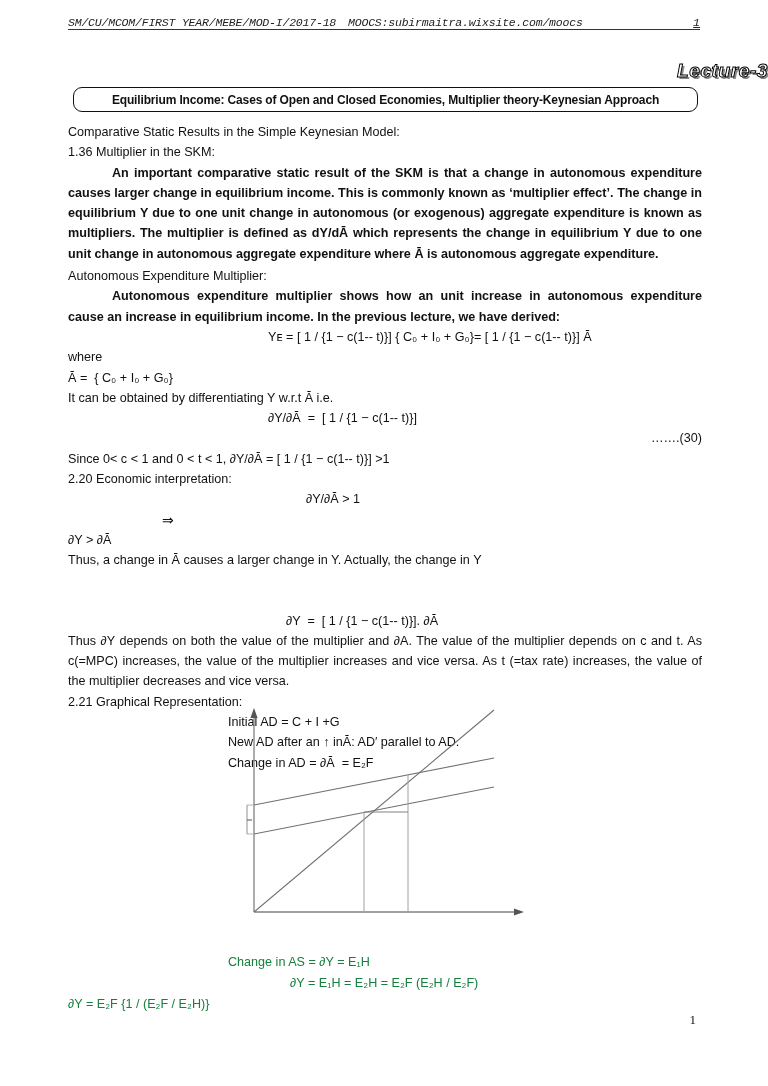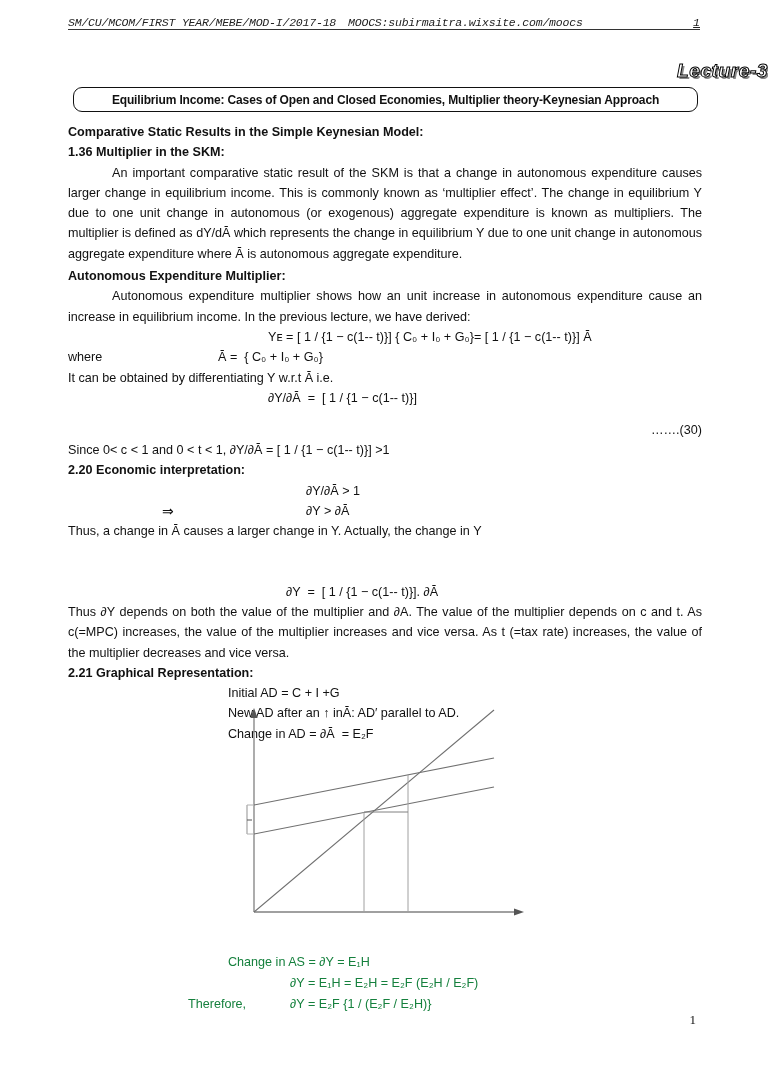--- a/index.html
+++ b/index.html
@@ -82,35 +82,35 @@
   .banner span{
     font-size:12px;font-weight:bold;color:#111;letter-spacing:-0.15px;
   }
   
   .body{
     position:absolute;left:68px;top:122px;width:634px;
     font-size:12.6px;
     line-height:20.3px;
     color:#111;
   }
-  .bold{font-weight:bold;}
+  .bold{font-weight:normal;}
   p{margin:0;}
   .para{
     text-align:justify;
     text-justify:inter-word;
     margin:0;
   }
-  .indent{text-indent:44px;}
+  .indent{text-indent:44px;font-weight:bold;}
   .eq{
     text-align:left;
     margin:0;
     white-space:pre;
   }
   .eq-ind2{padding-left:200px;}
-  .row{display:flex;}
+  .row{display:flex;flex-direction:column;}
   .row .lbl{width:150px;flex:none;}
   
   .figwrap{
     position:absolute;left:0;top:698px;width:768px;height:250px;
   }
   
   .bottom{
     position:absolute;left:68px;top:952px;width:634px;
     font-size:12.6px;line-height:21px;color:#15803d;
   }
@@ -150,21 +150,21 @@
 
     <div class="row">
       <span class="lbl">where</span>
       <span class="eq">Ā =  { C₀ + I₀ + G₀}</span>
     </div>
 
     <p>It can be obtained by differentiating Y w.r.t Ā i.e.</p>
 
     <div class="row">
       <span class="eq" style="padding-left:200px;">∂Y/∂Ā  =  [ 1 / {1 − c(1-- t)}]</span>
-      <span style="margin-left:auto;margin-top:32px;">…….(30)</span>
+      <span style="margin-left:auto;">…….(30)</span>
     </div>
 
     <p>Since 0&lt; c &lt; 1 and 0 &lt; t &lt; 1,  ∂Y/∂Ā  =  [ 1 / {1 − c(1-- t)}] &gt;1</p>
     <p class="bold">2.20 Economic interpretation:</p>
 
     <p class="eq" style="padding-left:238px;">∂Y/∂Ā &gt; 1</p>
 
     <div class="row">
       <span style="padding-left:94px;width:144px;flex:none;font-size:14px;">⇒</span>
       <span class="eq">∂Y &gt; ∂Ā</span>
@@ -207,20 +207,19 @@
       <line x1="247" y1="107" x2="247" y2="136" stroke="#b0b0b0" stroke-width="1.4"></line>
       <line x1="247" y1="122" x2="252" y2="122" stroke="#555" stroke-width="1"></line>
     </svg>
 
   </div>
 
   <div class="bottom">
     <p class="eq" style="padding-left:160px;">Change in AS = ∂Y = E₁H</p>
     <p class="eq" style="padding-left:222px;">∂Y = E₁H = E₂H = E₂F (E₂H / E₂F)</p>
     <div class="row">
-      <span style="padding-left:120px;width:102px;flex:none;">Therefore,</span>
       <span class="eq">∂Y = E₂F {1 / (E₂F / E₂H)}</span>
     </div>
   </div>
 
   <div class="pageno-bottom">1</div>
 
 </div>
 
 </body></html>

